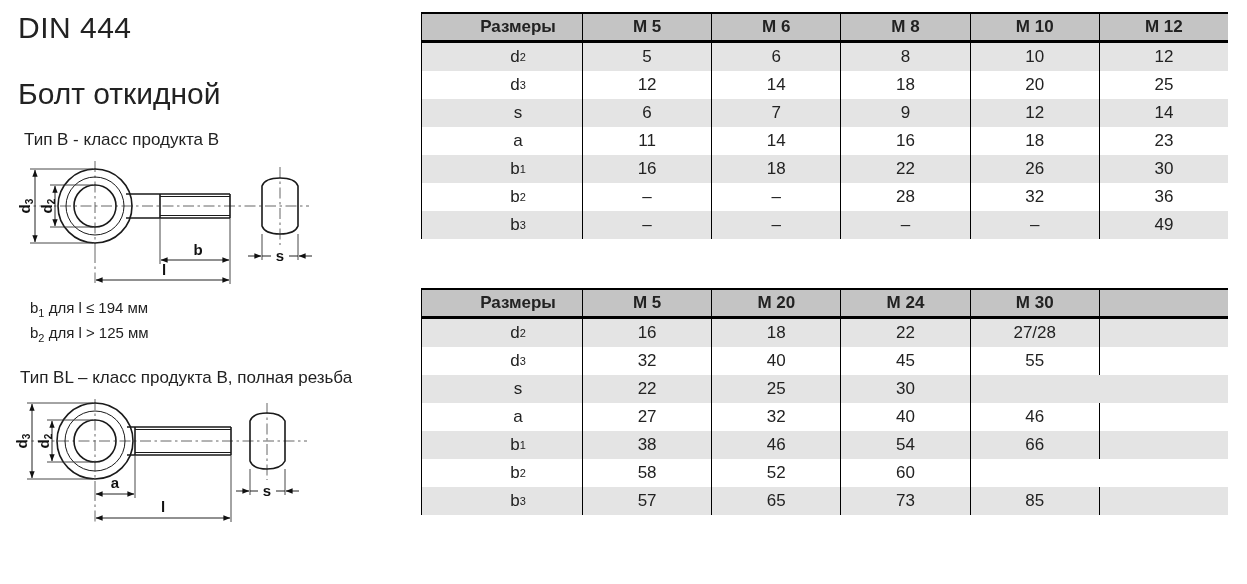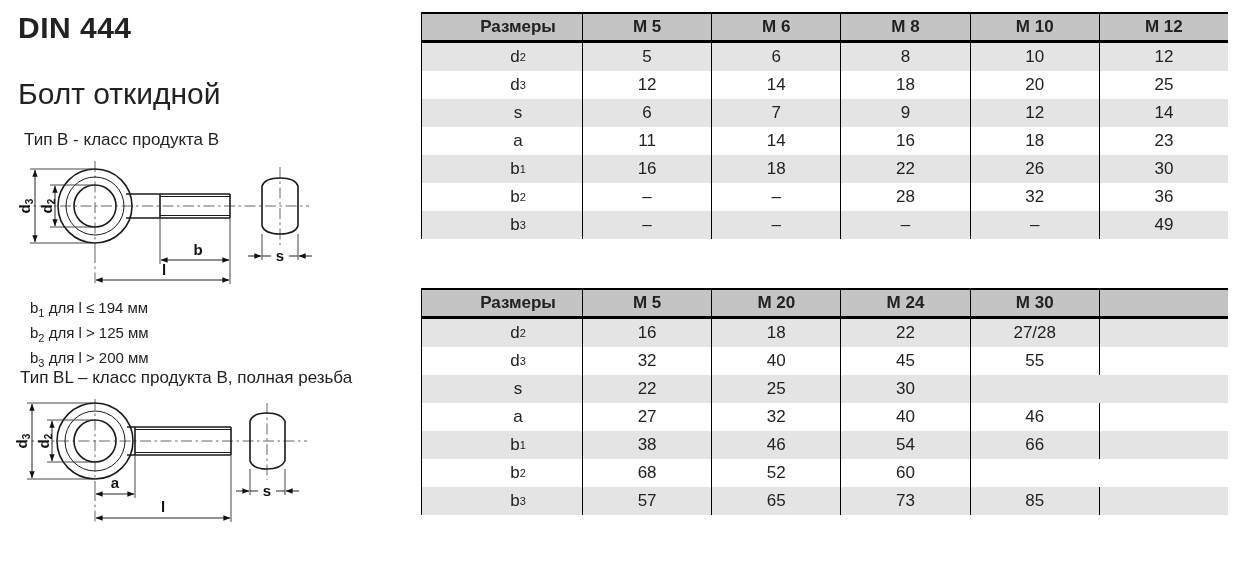--- a/index.html
+++ b/index.html
@@ -1,19 +1,19 @@
 <!DOCTYPE html>
 <html style="--header-bg: #c4c4c4; --row-shade: #e4e4e4; --text: #222222;"><head>
 <meta charset="utf-8">
 <style>
   html,body{margin:0;padding:0;background:#fff;}
   .page{position:relative;width:1247px;height:584px;background:#fff;overflow:hidden;
         font-family:"Liberation Sans",sans-serif;color:var(--text,#222);}
 
-  .title{position:absolute;left:18px;top:11px;font-size:30px;font-weight:700;letter-spacing:.5px;}
+  .title{position:absolute;left:18px;top:11px;font-size:30px;font-weight:400;letter-spacing:.5px;}
   .subtitle{position:absolute;left:18px;top:77px;font-size:30px;}
   .type-heading{position:absolute;font-size:17px;margin-left:6px;}
   #type-b{left:18px;top:130px;}
   #type-bl{left:14px;top:368px;}
 
   .notes{position:absolute;left:30px;top:298px;font-size:15px;line-height:19px;}
   .notes sub{font-size:11px;}
 
   .drawing{position:absolute;}
   #drawing-b{left:5px;top:156px;}
@@ -44,21 +44,20 @@
 <div class="page">
 
   <div class="title">DIN 444</div>
   <div class="subtitle">Болт откидной</div>
   <div class="type-heading" id="type-b">Тип B  - класс продукта B</div>
   <div class="type-heading" id="type-bl">Тип BL – класс продукта B, полная резьба</div>
 
   <div class="notes">
     <div><span>b</span><sub>1</sub><span> для l ≤ 194 мм</span></div>
     <div><span>b</span><sub>2</sub><span> для l &gt; 125 мм</span></div>
-    <div><span>b</span><sub>3</sub><span> для l &gt; 200 мм</span></div>
   </div>
 
   <svg id="drawing-b" class="drawing" width="312" height="142" viewBox="0 0 312 142">
     <defs>
       <marker id="arA" viewBox="0 0 10 10" refX="9.5" refY="5" markerWidth="11" markerHeight="7" orient="auto-start-reverse">
         <path d="M0 1.2 L10 5 L0 8.8 Z" fill="#111"></path>
       </marker>
     </defs>
 
     <path class="cl" d="M 14 50 H 304"></path>
@@ -248,21 +247,21 @@
       <div class="trow odd">
         <div class="tcell"><span>b</span><sub>1</sub></div>
         <div class="tcell">38</div>
         <div class="tcell">46</div>
         <div class="tcell">54</div>
         <div class="tcell">66</div>
         <div class="tcell"></div>
       </div>
       <div class="trow even">
         <div class="tcell"><span>b</span><sub>2</sub></div>
-        <div class="tcell">68</div>
+        <div class="tcell">58</div>
         <div class="tcell">52</div>
         <div class="tcell">60</div>
         <div class="tcell"></div>
       </div>
       <div class="trow odd">
         <div class="tcell"><span>b</span><sub>3</sub></div>
         <div class="tcell">57</div>
         <div class="tcell">65</div>
         <div class="tcell">73</div>
         <div class="tcell">85</div>

